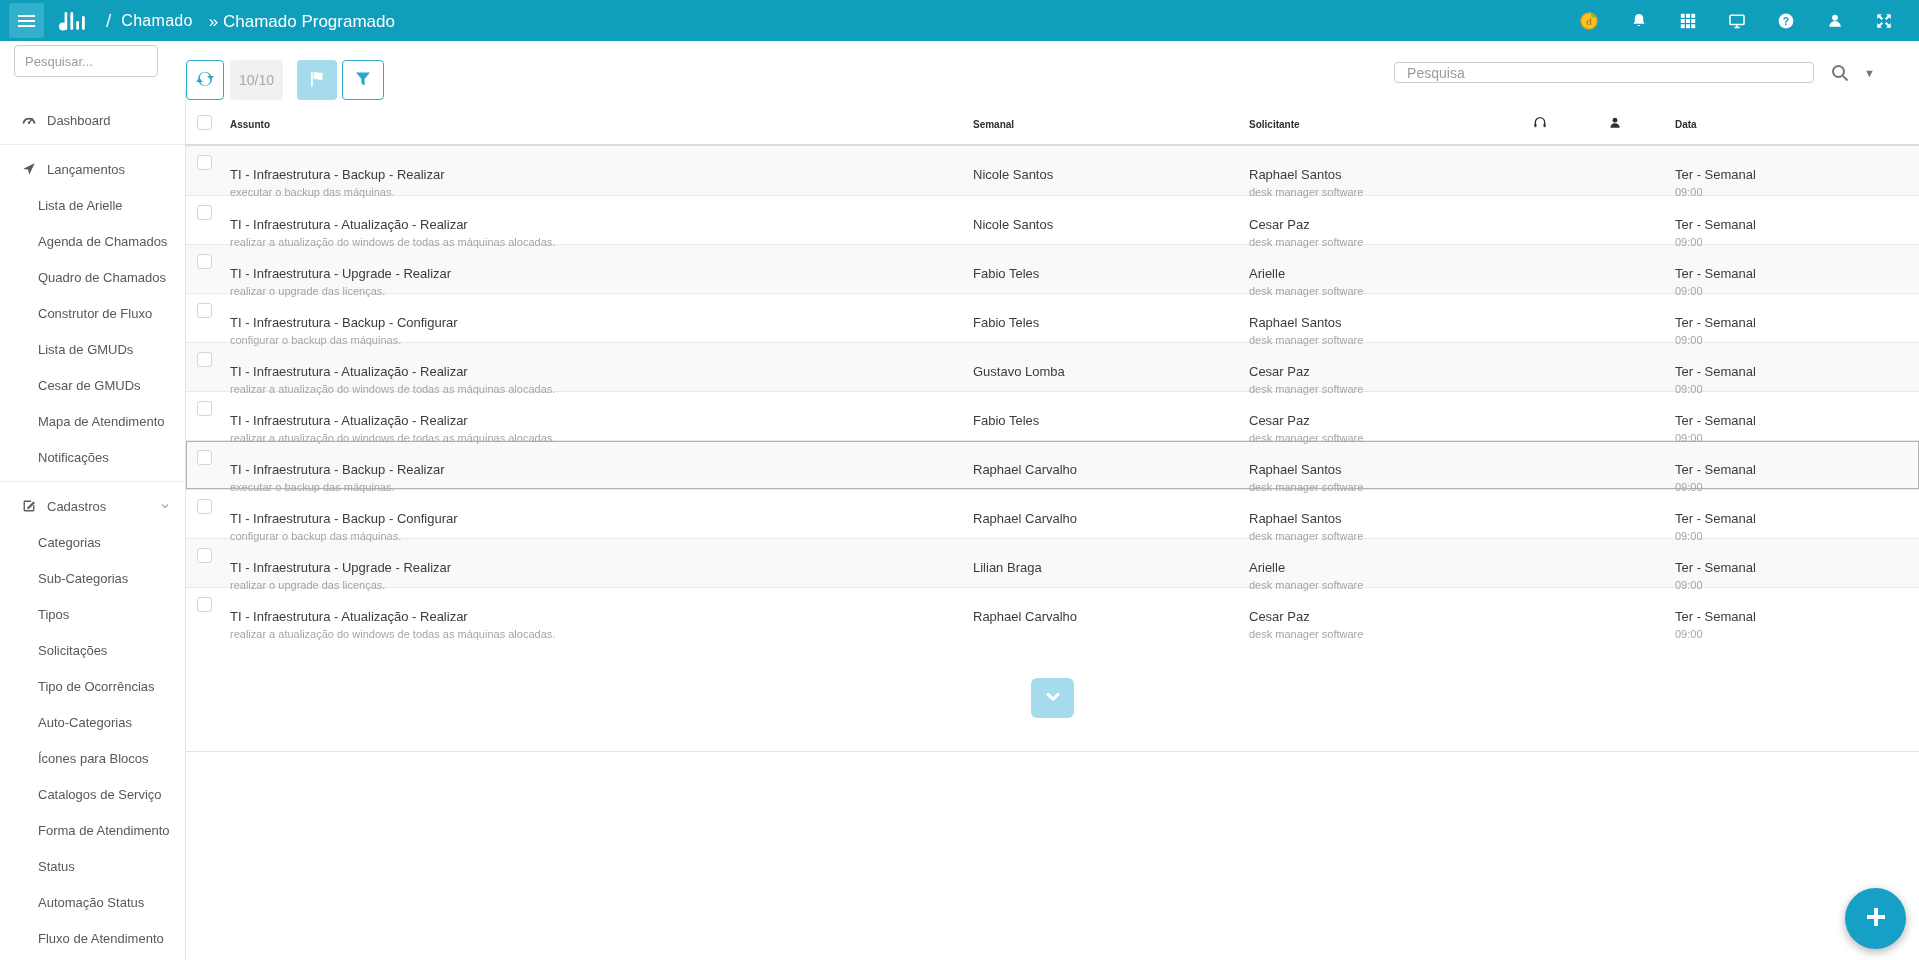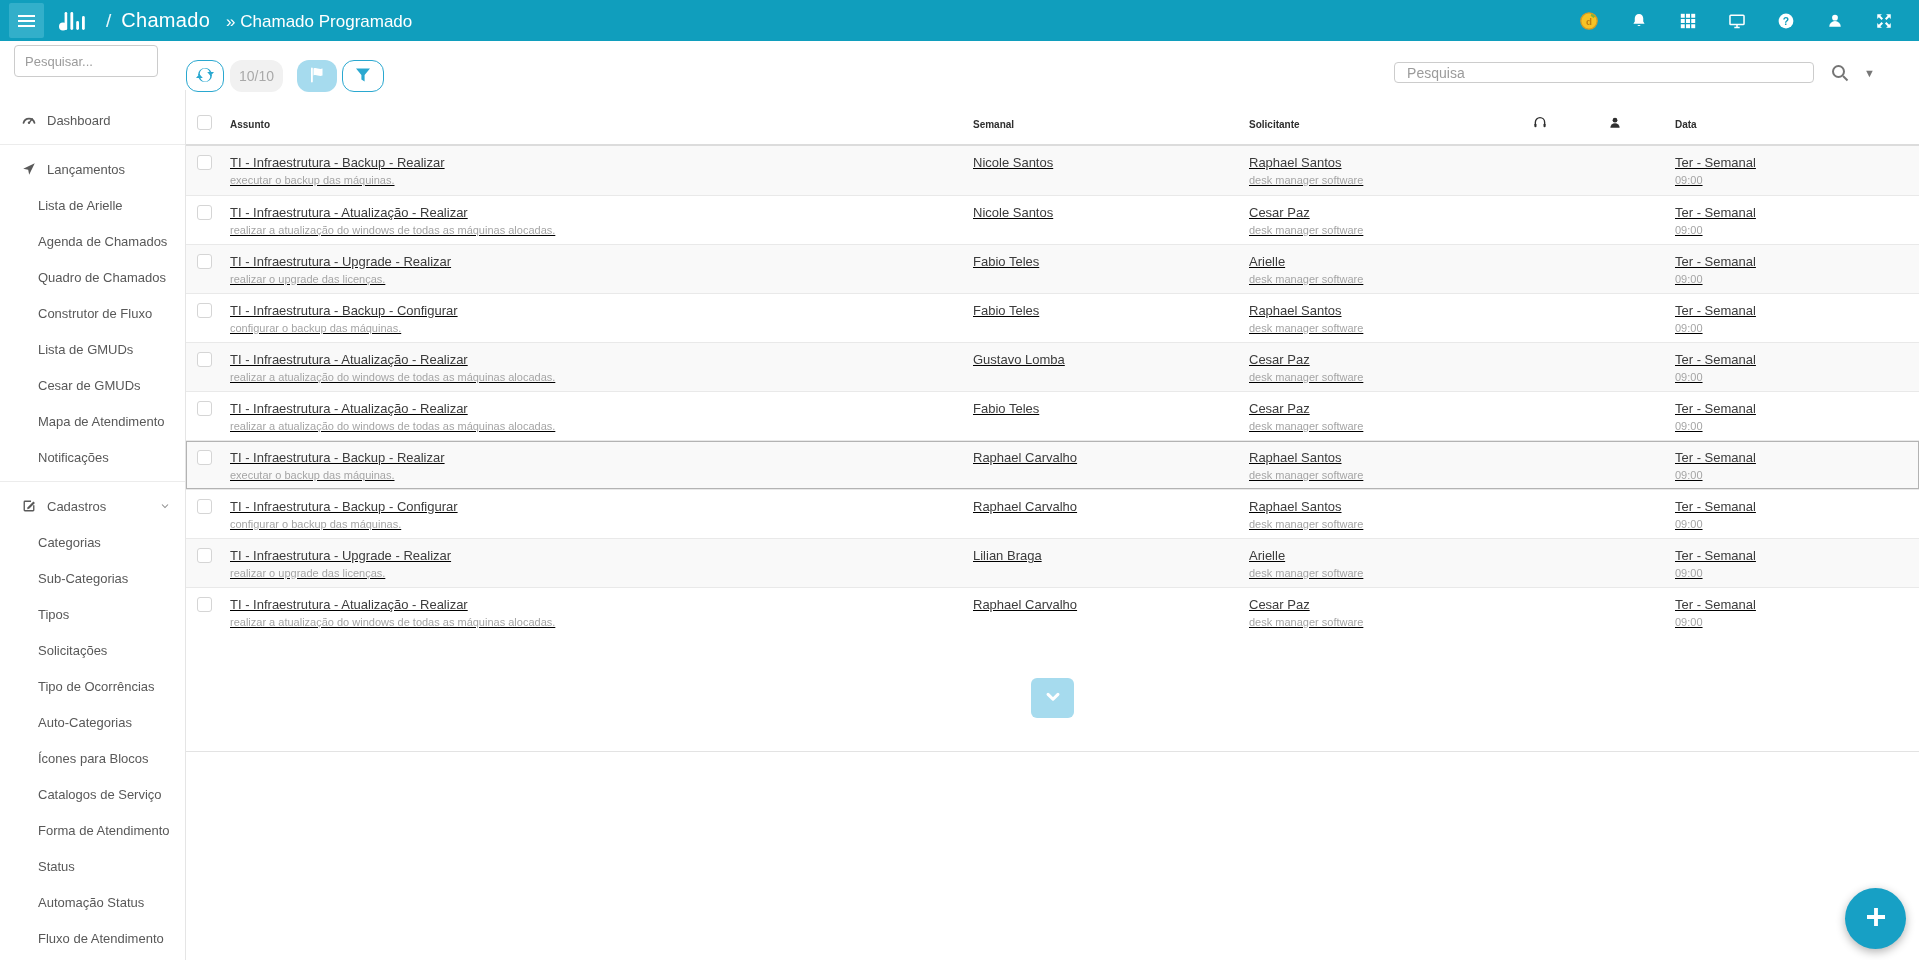--- a/index.html
+++ b/index.html
@@ -7,21 +7,21 @@
               font-family:"Liberation Sans", sans-serif; }
 
   
   .topbar { height:41px; background:#109EBD; display:flex; align-items:center; color:#fff; }
   .burger { width:35px; height:35px; margin-left:9px; background:#32AFCA; border:none;
             display:flex; flex-direction:column; justify-content:center; align-items:center;
             gap:3px; cursor:pointer; border-radius:2px; }
   .burger span { width:17px; height:2px; background:#fff; display:block; }
   .logo { margin-left:14px; display:flex; align-items:flex-end; height:22px; }
   .path-sep { margin:0 10px 0 14px; font-size:19px; font-weight:300; color:#e8f7fb; }
-  .tb-title { font-size:20px; letter-spacing:.3px;text-align:right; }
+  .tb-title { font-size:16px; letter-spacing:.3px;text-align:right; }
   .tb-crumb { font-size:17px; margin-left:16px; margin-top:2px; }
   .tb-icons { margin-left:auto; display:flex; align-items:center; gap:30px; padding-right:26px; }
   .tb-ic { width:19px; height:19px; display:flex; align-items:center; justify-content:center; cursor:pointer; }
   .tb-ic svg { width:18px; height:18px; }
   .coin { width:21px; height:21px; }
 
   
   .content { display:flex; height:919px; }
 
   
@@ -38,21 +38,21 @@
   .s-icon { width:17px; height:17px; margin-right:9px; color:#5a5a5a; display:flex; align-items:center; }
   .s-icon svg { width:16px; height:16px; }
   .s-chev { margin-left:auto; margin-right:14px; color:#8a8a8a; width:12px; height:12px; }
   .s-chev svg { width:12px; height:12px; }
   .side-sep { border-top:1px solid #ececec; margin:6px 0; }
 
   
   .main { flex:1; position:relative; }
   .toolbar { height:64px; position:relative; }
   .btn-group { position:absolute; left:0; top:19px; display:flex; align-items:center; }
-  .tbtn { height:32px; border-radius:12px; background:#fff; border:1px solid #2AA8D0;
+  .tbtn { height:40px; border-radius:4px; background:#fff; border:1px solid #2AA8D0;
           display:flex; align-items:center; justify-content:center; cursor:pointer; color:#2AA8D0; }
   .tbtn svg { width:20px; height:20px; }
   .btn-refresh { width:38px; }
   .btn-count { width:53px; margin-left:6px; border:none; background:#f1f1f1; color:#a9a9a9;
                font-size:14px; cursor:default; }
   .btn-flag { width:40px; margin-left:14px; border:none; background:#A6DBEE; color:#fff; }
   .btn-filter { width:42px; margin-left:5px; }
   .search-right { position:absolute; right:44px; top:21px; display:flex; align-items:center; }
   .search-right input { width:420px; height:21px; border:1px solid #ccc; border-radius:4px;
                         padding:0 12px; font-size:14px; color:#737373; outline:none;
@@ -69,21 +69,21 @@
   .t-head .h-label { font-size:10px; font-weight:700; color:#2f2f2f; }
   .h-icon { color:#2f2f2f; }
   .h-icon svg { width:16px; height:16px; }
   .cb { width:15px; height:15px; border:1px solid #d5d5d5; border-radius:3px; background:#fff;
         display:inline-block; margin-left:11px; cursor:pointer; }
   .t-row { height:49px; border-top:1px solid #e9e9e9; padding-top:0; cursor:pointer; }
   .t-row:first-child { border-top:none; }
   .t-row:nth-child(odd) { background:#f9f9f9; }
   .t-row.selected { box-shadow:inset 0 0 0 1px #b3b3b3; }
   .t-row .cb { margin-top:9px; }
-  .cell { padding-top:8px;text-decoration:underline; }
+  .cell { padding-top:20px; }
   .c-title { font-size:13px; color:#3c3c3c; line-height:17px; }
   .c-sub { font-size:11px; color:#a5a5a5; margin-top:3px; }
   .more-wrap { display:flex; justify-content:center; padding-top:42px; }
   .more-btn { width:43px; height:40px; border:none; border-radius:6px; background:#A6DBEE;
               color:#fff; display:flex; align-items:center; justify-content:center; cursor:pointer; }
   .more-btn svg { width:18px; height:18px; }
 
   
   .fab { position:fixed; right:13px; bottom:11px; width:61px; height:61px; border-radius:50%;
          background:#17A0C5; border:none; display:flex; align-items:center; justify-content:center;

